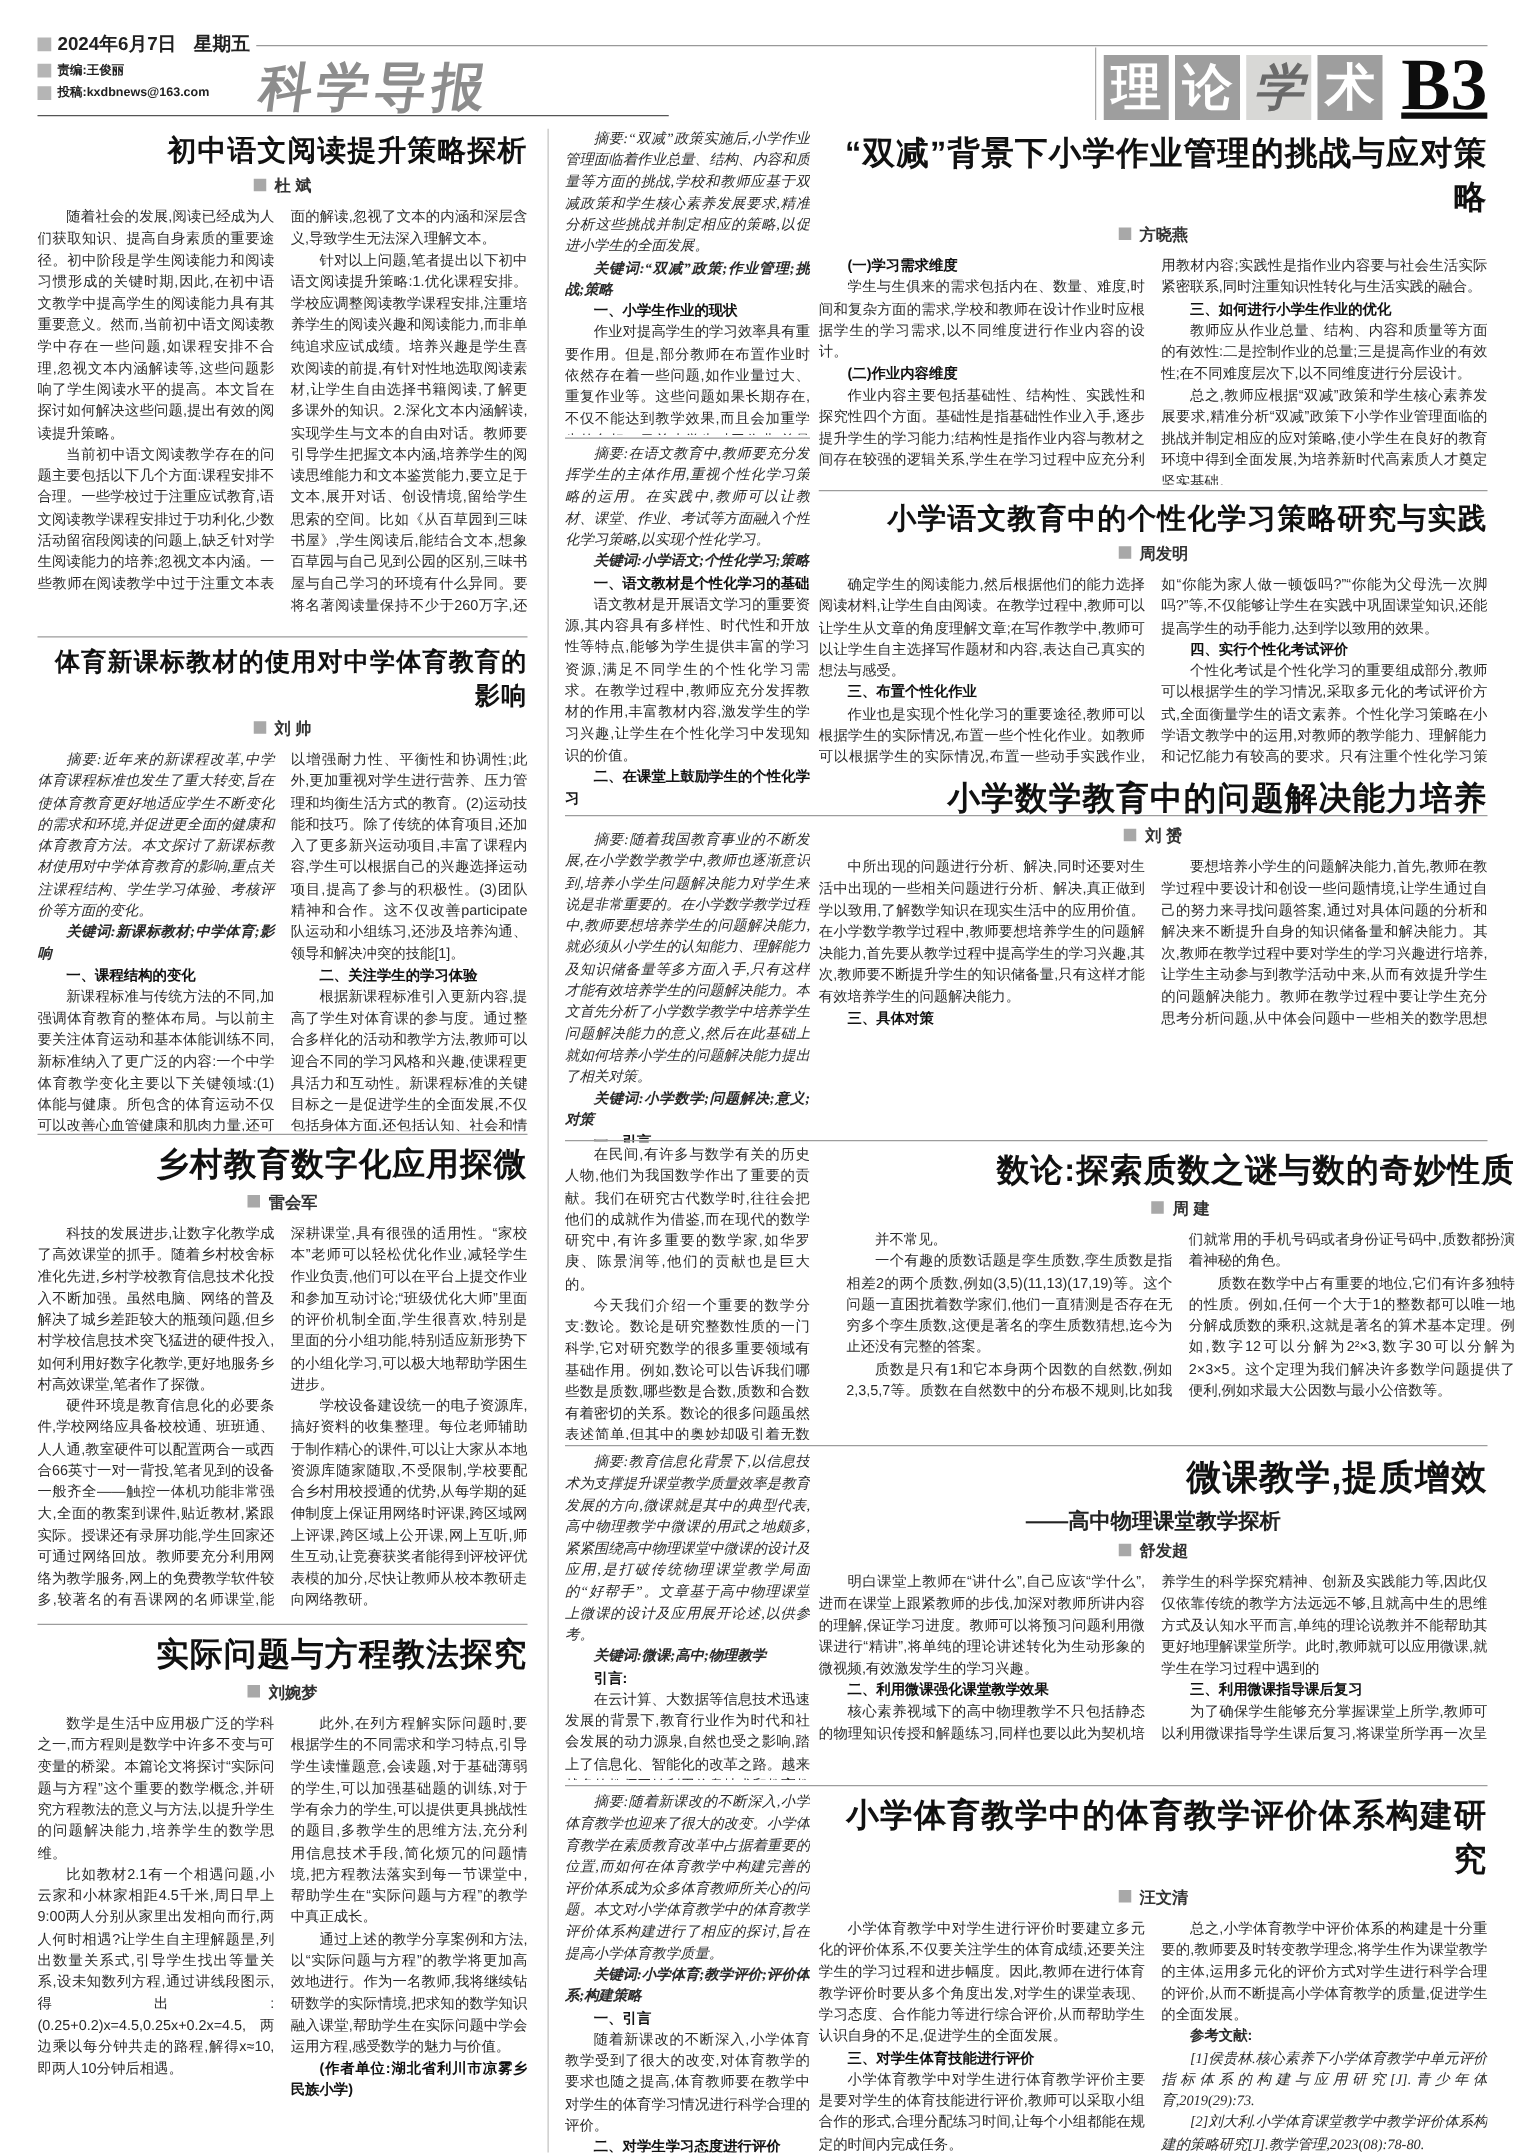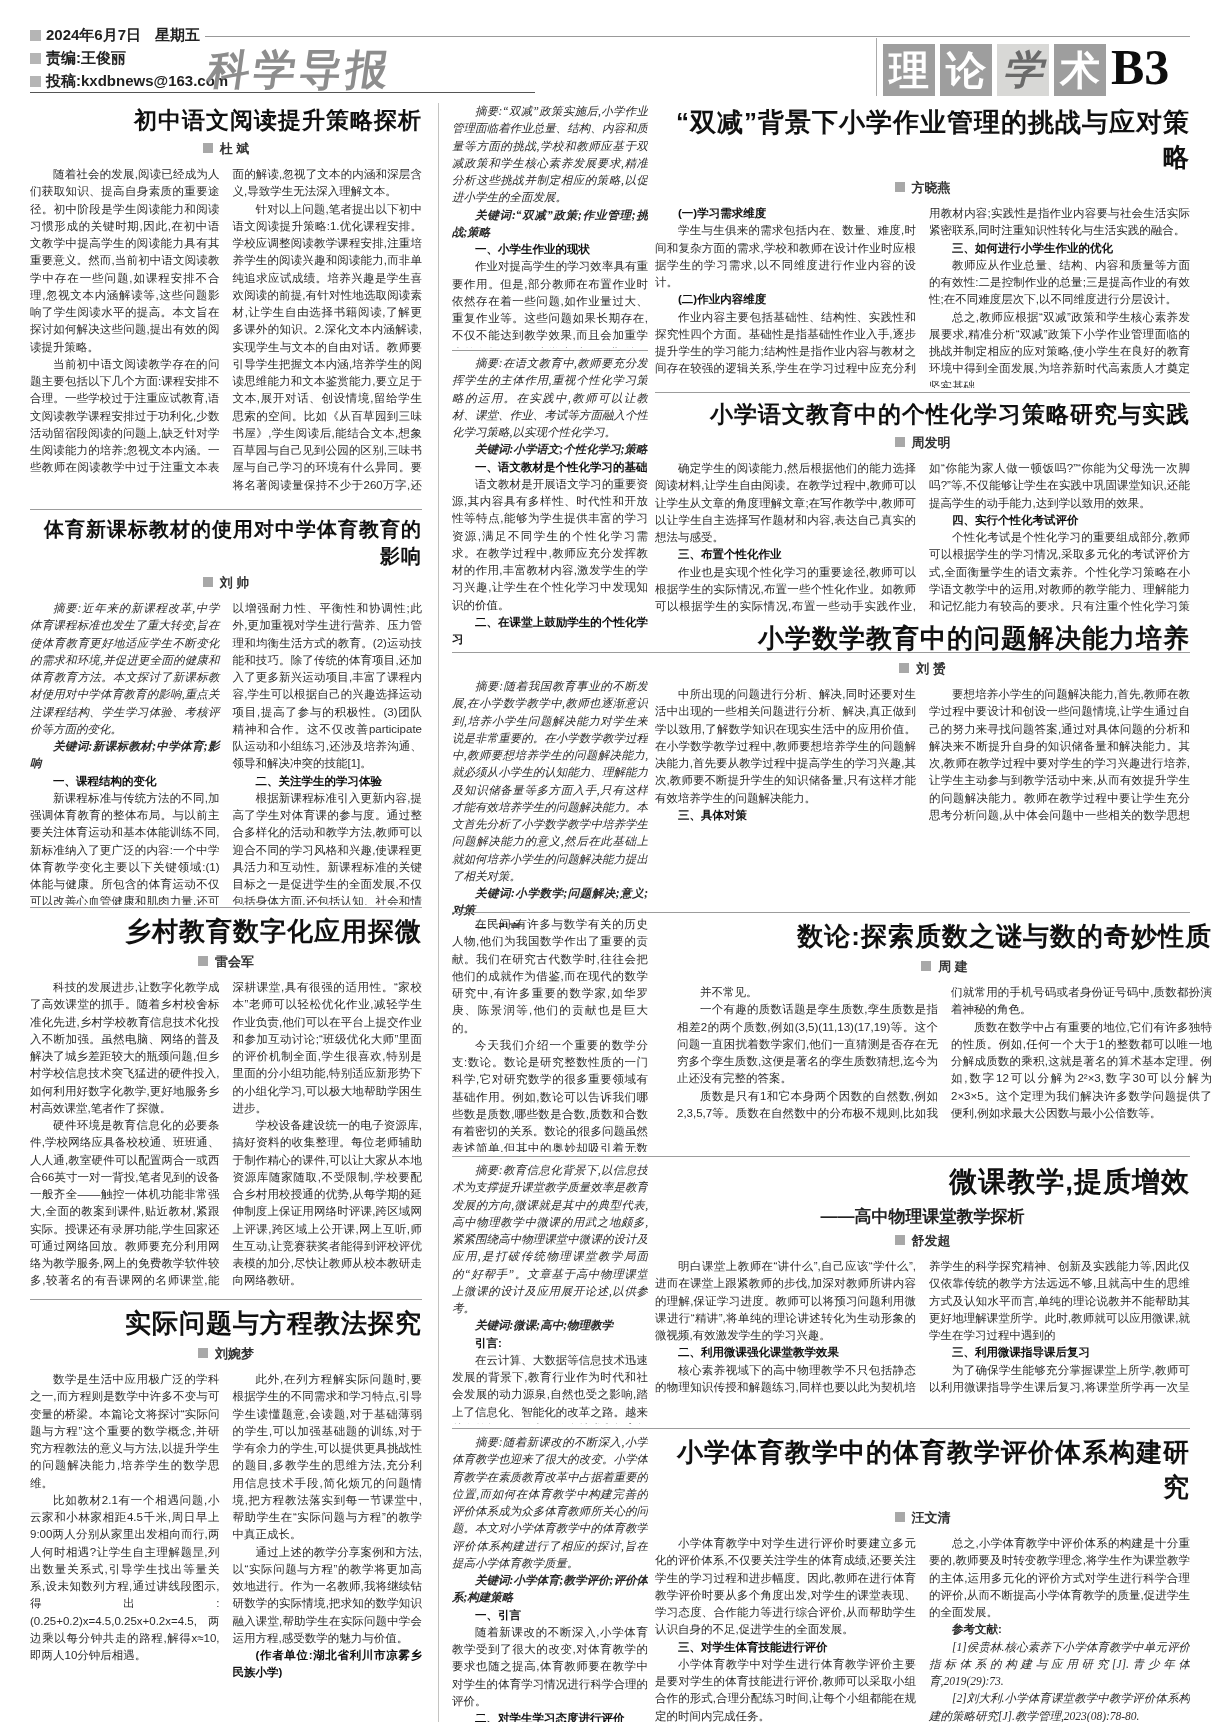--- a/index.html
+++ b/index.html
@@ -1,33 +1,33 @@
 <!DOCTYPE html>
 <html><head>
 <meta charset="utf-8">
 <style>
   html,body{margin:0;padding:0;background:#e8e8e6;}
   .page{position:relative;width:1220px;height:1725px;margin:0 auto;background:#ffffff;
         font-family:"Liberation Sans",sans-serif;color:#2b2b2b;overflow:hidden;}
   
   .info{position:absolute;left:30px;top:26px;width:200px;}
-  .info-line{display:flex;align-items:center;font-weight:bold;color:#222;margin-bottom:4px;font-size:15px;}
+  .info-line{display:flex;align-items:center;font-weight:bold;color:#222;margin-bottom:4px;font-size:10px;}
   .info-line.first{font-size:15px;}
   .bullet{display:inline-block;width:11px;height:11px;background:#b5b5b5;margin-right:5px;flex:0 0 auto;}
   .wk{margin-left:14px;}
   .info-underline{position:absolute;left:30px;top:92px;width:505px;border-bottom:1px solid #555;}
   .top-rule{position:absolute;left:205px;top:36px;width:985px;border-top:1px solid #999;}
   .masthead{position:absolute;left:208px;top:42px;font-size:42px;font-weight:bold;color:#8d8d8d;
             letter-spacing:4px;transform:skewX(-8deg);font-family:"Liberation Serif",serif;}
   .badge{position:absolute;left:876px;top:38px;display:flex;align-items:flex-start;}
   .badge-tick{width:1px;height:58px;background:#aaa;margin-right:6px;}
   .sq{display:inline-block;width:52px;height:52px;margin-top:6px;margin-right:5px;background:#9e9e9e;color:#fff;
       font-size:40px;font-weight:bold;text-align:center;line-height:52px;}
   .sq.light{background:#d8d8d6;color:#6a6a6a;font-family:"Liberation Serif",serif;font-style:italic;}
-  .pageno{font-family:"Liberation Serif",serif;font-weight:bold;font-size:50px;line-height:58px;color:#0d0d0d;margin-left:0;}
+  .pageno{font-family:"Liberation Serif",serif;font-weight:bold;font-size:59px;line-height:58px;color:#0d0d0d;margin-left:10px;text-decoration:underline;}
   
   .art{position:absolute;overflow:hidden;}
   .ttl{margin:2px 0 4px 0;text-align:right;font-weight:bold;color:#111;letter-spacing:1px;}
   .ttl-s{font-size:20px;}
   .ttl-m{font-size:23px;}
   .ttl-l{font-size:26px;}
   .sub{margin:0 0 2px 0;text-align:center;font-weight:bold;color:#222;font-size:17px;}
   .byline{text-align:center;font-size:13px;font-weight:bold;color:#333;margin:4px 0 8px 0;}
   .bsq{display:inline-block;width:10px;height:10px;background:#a8a8a8;margin-right:7px;}
   .body{font-size:11.5px;line-height:1.5;text-align:justify;color:#2c2c2c;overflow:hidden;}
@@ -135,21 +135,21 @@
         <p class="t-p">作业对提高学生的学习效率具有重要作用。但是,部分教师在布置作业时依然存在着一些问题,如作业量过大、重复作业等。这些问题如果长期存在,不仅不能达到教学效果,而且会加重学生的负担。目前小学生对于作业,总是处于被动接受任务的境地,重复、机械、低效等特点,使得作业失去了其本身应有的价值。</p>
       </div>
     <div class="hdiv" style="left:452px;top:350px;width:196px;"></div>
     <div class="seg" style="top:355px;height:293px;">
         <p class="t-abs">摘要:在语文教育中,教师要充分发挥学生的主体作用,重视个性化学习策略的运用。在实践中,教师可以让教材、课堂、作业、考试等方面融入个性化学习策略,以实现个性化学习。</p>
         <p class="t-kw">关键词:小学语文;个性化学习;策略</p>
         <p class="t-h">一、语文教材是个性化学习的基础</p>
         <p class="t-p">语文教材是开展语文学习的重要资源,其内容具有多样性、时代性和开放性等特点,能够为学生提供丰富的学习资源,满足不同学生的个性化学习需求。在教学过程中,教师应充分发挥教材的作用,丰富教材内容,激发学生的学习兴趣,让学生在个性化学习中发现知识的价值。</p>
         <p class="t-h">二、在课堂上鼓励学生的个性化学习</p>
       </div>
-    <div class="seg" style="top:678px;height:250px;">
+    <div class="seg" style="top:664px;height:250px;">
         <p class="t-abs">摘要:随着我国教育事业的不断发展,在小学数学教学中,教师也逐渐意识到,培养小学生问题解决能力对学生来说是非常重要的。在小学数学教学过程中,教师要想培养学生的问题解决能力,就必须从小学生的认知能力、理解能力及知识储备量等多方面入手,只有这样才能有效培养学生的问题解决能力。本文首先分析了小学数学教学中培养学生问题解决能力的意义,然后在此基础上就如何培养小学生的问题解决能力提出了相关对策。</p>
         <p class="t-kw">关键词:小学数学;问题解决;意义;对策</p>
         <p class="t-h">一、引言</p>
       </div>
     <div class="seg" style="top:916px;height:236px;">
         <p class="t-p">在民间,有许多与数学有关的历史人物,他们为我国数学作出了重要的贡献。我们在研究古代数学时,往往会把他们的成就作为借鉴,而在现代的数学研究中,有许多重要的数学家,如华罗庚、陈景润等,他们的贡献也是巨大的。</p>
         <p class="t-p">今天我们介绍一个重要的数学分支:数论。数论是研究整数性质的一门科学,它对研究数学的很多重要领域有基础作用。例如,数论可以告诉我们哪些数是质数,哪些数是合数,质数和合数有着密切的关系。数论的很多问题虽然表述简单,但其中的奥妙却吸引着无数数学家不断探索。</p>
       </div>
     <div class="seg" style="top:1162px;height:262px;">
         <p class="t-abs">摘要:教育信息化背景下,以信息技术为支撑提升课堂教学质量效率是教育发展的方向,微课就是其中的典型代表,高中物理教学中微课的用武之地颇多,紧紧围绕高中物理课堂中微课的设计及应用,是打破传统物理课堂教学局面的“好帮手”。文章基于高中物理课堂上微课的设计及应用展开论述,以供参考。</p>

